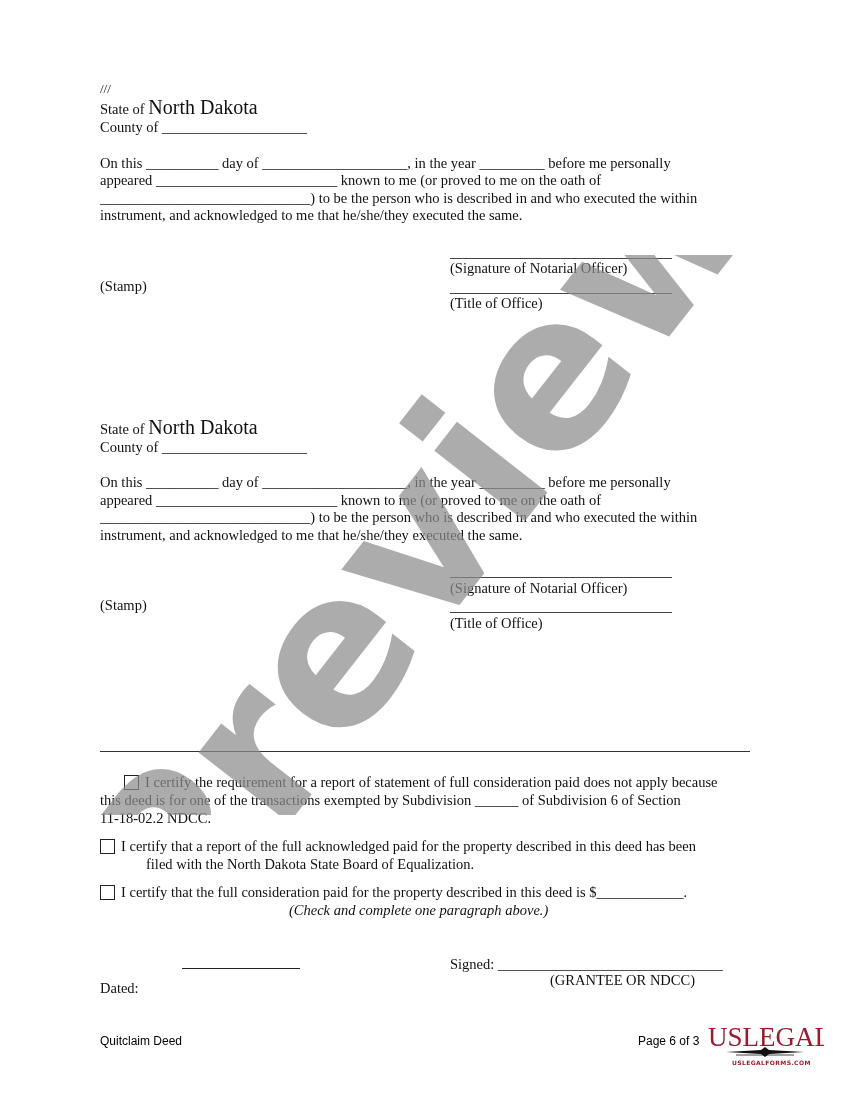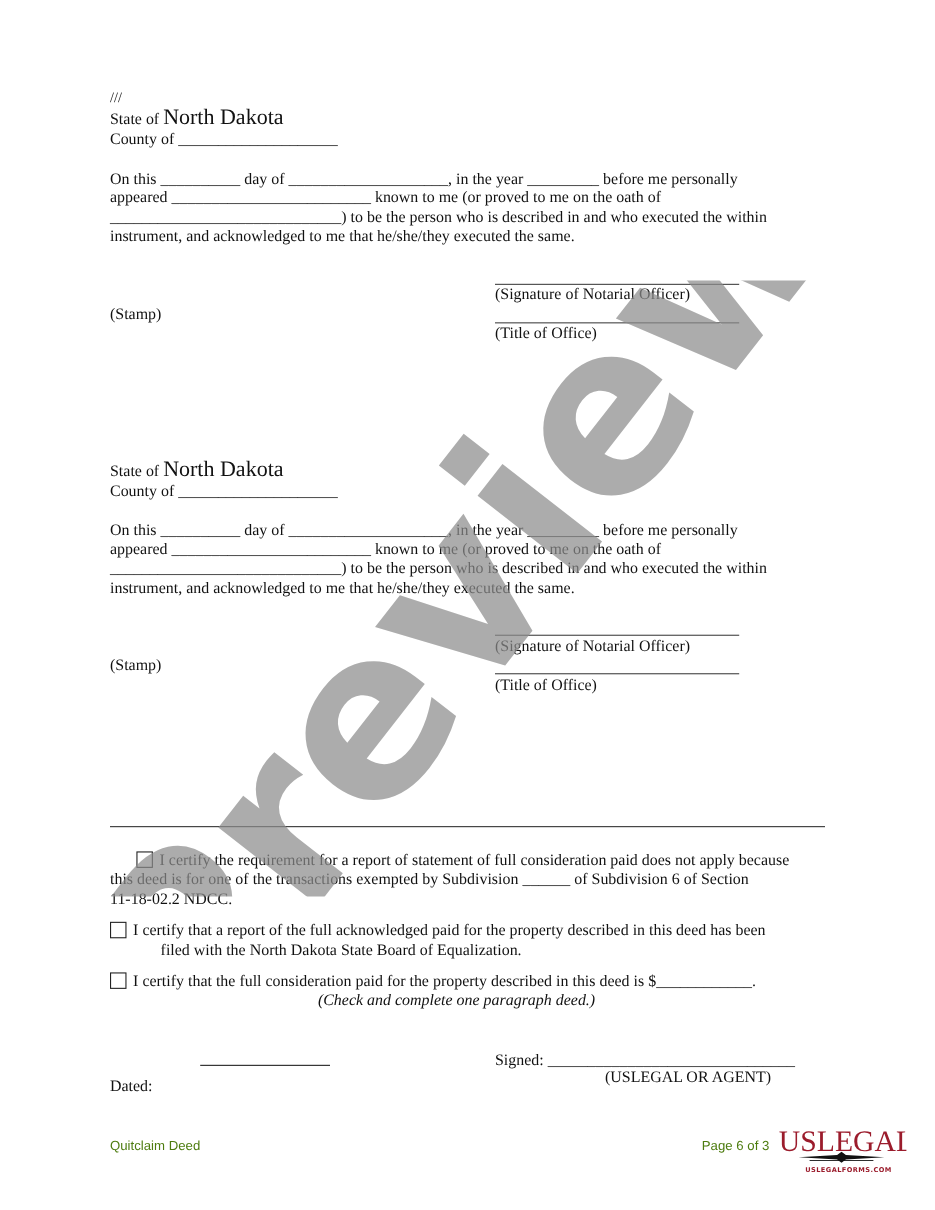--- a/index.html
+++ b/index.html
@@ -6,21 +6,21 @@
     body { width: 850px; height: 1100px; position: relative; overflow: hidden;
            font-family: "Liberation Serif", "DejaVu Serif", serif; color: #111; font-size: 14.5px; }
     .abs { position: absolute; white-space: nowrap; }
     .line { position: absolute; white-space: nowrap; line-height: 17px; }
     .state-big { font-size: 20px; }
     .hr { position: absolute; border-top: 1px solid #333; }
     .sigline { position: absolute; border-top: 1px solid #444; }
     .checkbox { display: inline-block; width: 15px; height: 15px; border: 1.3px solid #222;
                 vertical-align: -3px; margin-right: 6px; box-sizing: border-box; background: #fff; }
     .italic { font-style: italic; }
-    .footer { font-family: "Liberation Sans", "DejaVu Sans", sans-serif; font-size: 12px; color: #4d7c0f; }
+    .footer { font-family: "Liberation Sans", "DejaVu Sans", sans-serif; font-size: 12px; color: #000000; }
     .watermark { position: absolute; left: 95px; top: 255px; width: 680px; height: 560px; pointer-events: none; }
     .wm-text { font-family: "DejaVu Sans", "Liberation Sans", sans-serif; font-weight: bold;
                font-size: 210px; fill: #8c8c8c; fill-opacity: 0.72; }
     .logo { position: absolute; left: 706px; top: 1024px; width: 118px; height: 46px; }
     .logo-text { font-family: "Liberation Serif", serif; font-size: 27px; fill: #9b1c2c; }
     .logo-url { font-family: "DejaVu Sans", sans-serif; font-size: 6px; fill: #9b1c2c; font-weight: bold; letter-spacing: 0.4px; }
   </style>
 </head>
 <body>
 
@@ -62,26 +62,26 @@
 <div class="line" style="left:100px; top:810px;">11-18-02.2 NDCC.</div>
 
 <div class="line" style="left:100px; top:838px;">
   <span class="checkbox"></span><span>I certify that a report of the full acknowledged paid for the property described in this deed has been</span>
 </div>
 <div class="line" style="left:100px; top:856px;margin-left:46px;">filed with the North Dakota State Board of Equalization.</div>
 
 <div class="line" style="left:100px; top:884px;">
   <span class="checkbox"></span><span>I certify that the full consideration paid for the property described in this deed is $____________.</span>
 </div>
-<div class="line italic" style="left:289px; top:902px;">(Check and complete one paragraph deed.)</div>
+<div class="line italic" style="left:289px; top:902px;">(Check and complete one paragraph above.)</div>
 
 <div class="line" style="left:100px; top:956px;margin-top:24px;">Dated:</div>
 <div class="sigline" style="left:182px; top:968px; width:118px; border-top:1.3px solid #222;"></div>
 <div class="line" style="left:450px; top:956px;">Signed: _______________________________</div>
-<div class="line" style="left:550px; top:972px;">(USLEGAL OR AGENT)</div>
+<div class="line" style="left:550px; top:972px;">(GRANTEE OR NDCC)</div>
 
 <div class="abs footer" style="left:100px; top:1034px;">Quitclaim Deed</div>
 <div class="abs footer" style="left:638px; top:1034px;">Page 6 of 3</div>
 
 <svg class="logo" viewBox="0 0 118 46">
   <text class="logo-text" x="2" y="22">USLEGAL</text>
   <text x="110" y="9" style="font-size:5px; fill:#9b1c2c; font-family:'DejaVu Sans',sans-serif;">™</text>
   <g>
     <path d="M20 28 L55 26 L59 23 L63 26 L98 28 L63 30 L59 33 L55 30 Z" fill="#111"></path>
     <path d="M30 31 L88 31" stroke="#111" stroke-width="0.8"></path>

